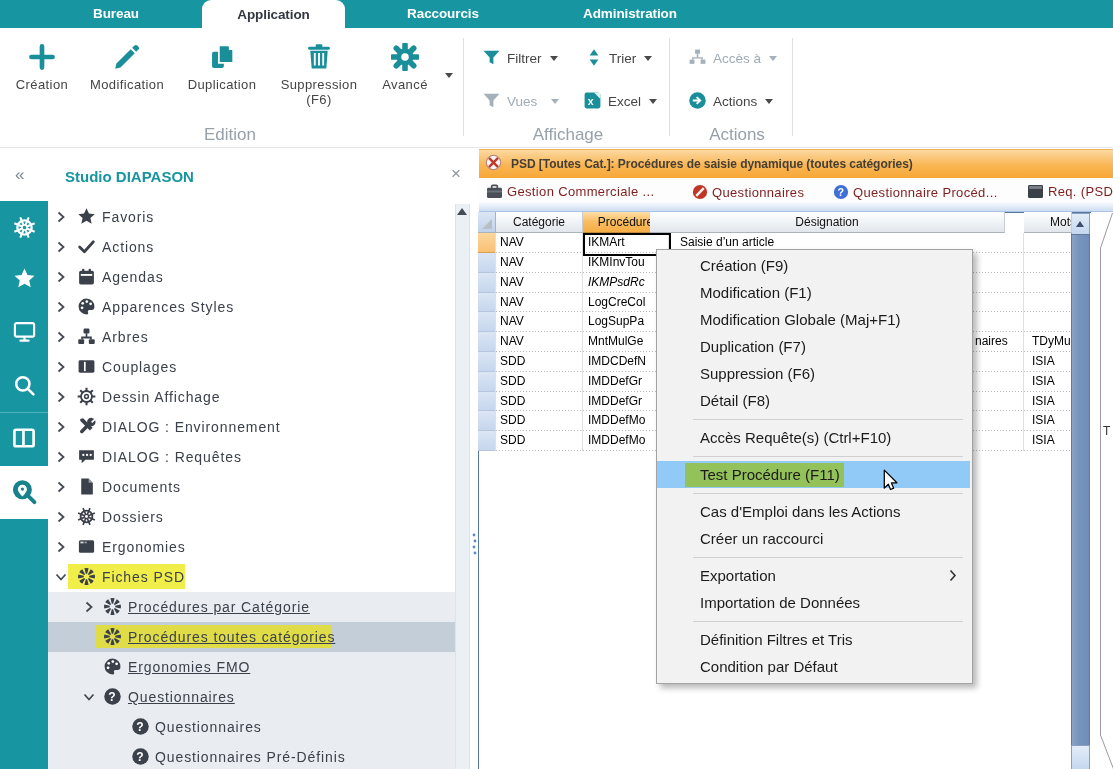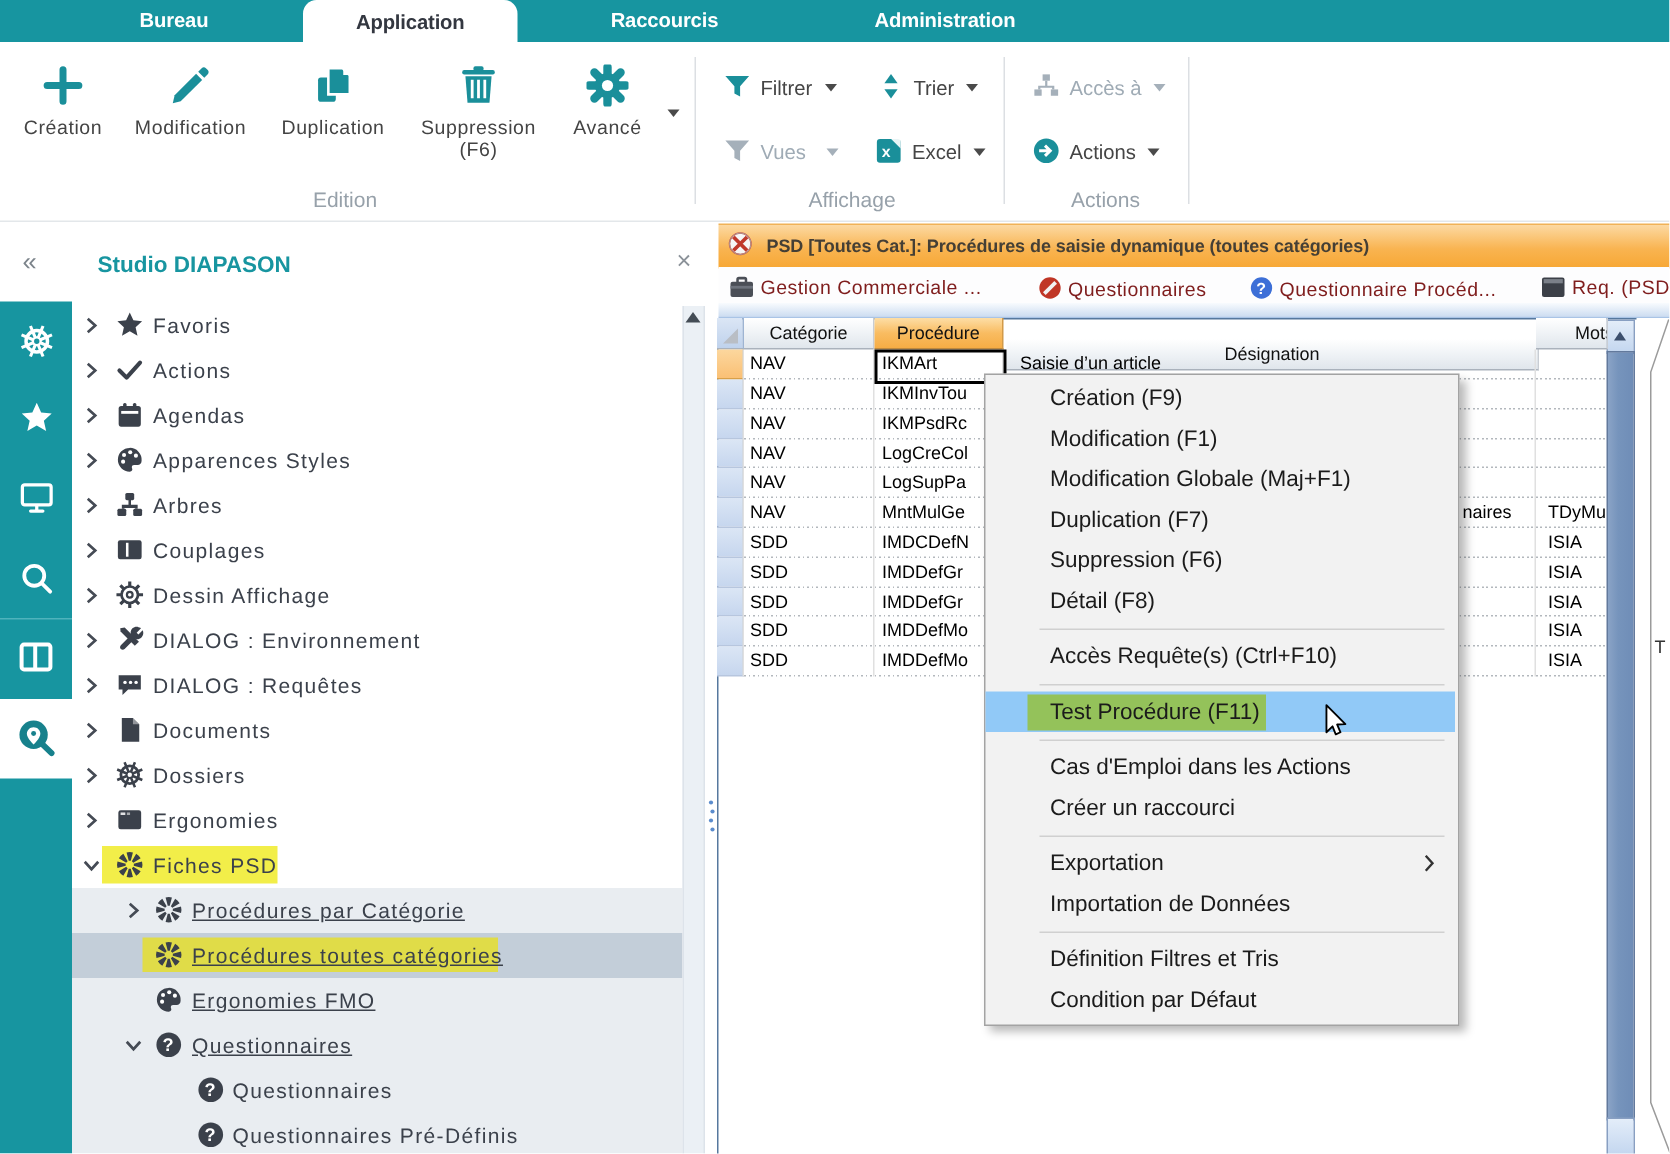--- a/index.html
+++ b/index.html
@@ -7,21 +7,21 @@
   .abs{position:absolute;}
   
   #band{left:0;top:0;width:1113px;height:28px;background:#1795a0;}
   .bandtab{top:0;height:28px;line-height:28px;text-align:center;color:#fff;font-weight:bold;font-size:13.5px;letter-spacing:-0.1px;}
   #activetab{left:202px;top:0;width:143px;height:28px;background:#fff;border-radius:9px 9px 0 0;text-align:center;line-height:29px;color:#333740;font-weight:bold;font-size:13.5px;letter-spacing:-0.1px;}
   
   #ribbon{left:0;top:28px;width:1113px;height:119px;background:#fff;border-bottom:1px solid #e3e7ea;}
   .rbig{top:43px;width:90px;text-align:center;color:#444;font-size:13px;letter-spacing:0.4px;}
   .rbig svg{display:block;margin:0 auto 6px auto;}
   .rlbl2{line-height:15px;}
-  .grplbl{color:#97a1aa;font-size:14px;top:125px;text-align:center;}
+  .grplbl{color:#97a1aa;font-size:17px;top:125px;text-align:center;}
   .vsep{top:38px;width:1px;height:98px;background:#dcdfe3;}
   .rsmall{height:20px;font-size:13.5px;color:#454545;white-space:nowrap;}
   .rsmall svg{vertical-align:-4px;}
   .rsmall .cap{margin-left:6px;}
   .dd{display:inline-block;margin-left:8px;width:0;height:0;border-left:4.5px solid transparent;border-right:4.5px solid transparent;border-top:5px solid #4a4a4a;vertical-align:2px;}
   .dis{color:#9fabb5;}
   .dis .dd{border-top-color:#a5b0ba;}
   
   #rail{left:0;top:201px;width:48px;height:568px;background:#1795a0;}
   .railicon{left:0;width:48px;height:46px;display:flex;align-items:center;justify-content:center;}
@@ -522,37 +522,37 @@
 <svg class="abs" style="left:883px;top:469px;z-index:50;" width="15" height="22" viewBox="0 0 13 19.5">
     <path d="M1 1 L1 17 4.6 13.5 6.5 18.2 9.3 17 7.3 12.4 12.2 12.2 Z" fill="#fff" stroke="#000" stroke-width="1.1" stroke-linejoin="round"></path>
   </svg>
 
 <div>
     <div class="abs th" style="left:478px;top:212px;width:17px;background:linear-gradient(#dbe6f5,#bfd2ec);border-right:1px solid #9eb4d2;"><svg width="12" height="12" style="margin-top:6px;">
         <path d="M11 1 11 11 1 11Z" fill="#b9bec5"></path>
       </svg></div>
     <div class="abs th" style="left:496px;top:212px;width:86px;">Catégorie</div>
     <div class="abs th" style="left:583px;top:212px;width:85px;background:linear-gradient(#fddea6,#f9bc61 50%,#f6ad45);border-right:1px solid #d29a48;border-bottom:1px solid #c08a3e;">Procédure</div>
-    <div class="abs th" style="left:671px;top:212px;width:354px;margin-top:14px;">Désignation</div>
+    <div class="abs th" style="left:650px;top:212px;width:354px;">Désignation</div>
     <div class="abs th" style="left:1024px;top:212px;width:21px;text-align:left;padding-left:26px;overflow:hidden;">Mots Clés</div>
     <div class="abs marker" style="top:233px;left:478px;height:19px;background:linear-gradient(#fcd79e,#fac075);border-right:1px solid #d8a049;border-bottom:1px solid #d8a049;"></div>
     <div class="abs cell" style="left:496px;top:233px;width:82px;">NAV</div>
     <div class="abs cell" style="left:584px;top:233px;width:80px;">IKMArt</div>
     <div class="abs cell" style="left:670px;top:233px;width:353px;padding-left:10px;">Saisie d’un article</div>
     <div class="abs cell" style="left:1028px;top:233px;width:40px;"></div>
     <div class="rowline abs" style="left:496px;top:252px;width:575px;"></div>
     <div class="abs marker" style="top:253px;left:478px;height:19px;"></div>
     <div class="abs cell" style="left:496px;top:253px;width:82px;">NAV</div>
     <div class="abs cell" style="left:584px;top:253px;width:80px;">IKMInvTou</div>
     <div class="abs cell" style="left:670px;top:253px;width:353px;"></div>
     <div class="abs cell" style="left:1028px;top:253px;width:40px;"></div>
     <div class="rowline abs" style="left:496px;top:272px;width:575px;"></div>
     <div class="abs marker" style="top:273px;left:478px;height:19px;"></div>
     <div class="abs cell" style="left:496px;top:273px;width:82px;">NAV</div>
-    <div class="abs cell" style="left:584px;top:273px;width:80px;">IKMPsdRc</div>
+    <div class="abs cell" style="left:584px;top:273px;width:80px;font-style:italic;">IKMPsdRc</div>
     <div class="abs cell" style="left:670px;top:273px;width:353px;"></div>
     <div class="abs cell" style="left:1028px;top:273px;width:40px;"></div>
     <div class="rowline abs" style="left:496px;top:292px;width:575px;"></div>
     <div class="abs marker" style="top:293px;left:478px;height:18px;"></div>
     <div class="abs cell" style="left:496px;top:293px;width:82px;">NAV</div>
     <div class="abs cell" style="left:584px;top:293px;width:80px;">LogCreCol</div>
     <div class="abs cell" style="left:670px;top:293px;width:353px;"></div>
     <div class="abs cell" style="left:1028px;top:293px;width:40px;"></div>
     <div class="rowline abs" style="left:496px;top:311px;width:575px;"></div>
     <div class="abs marker" style="top:312px;left:478px;height:19px;"></div>

